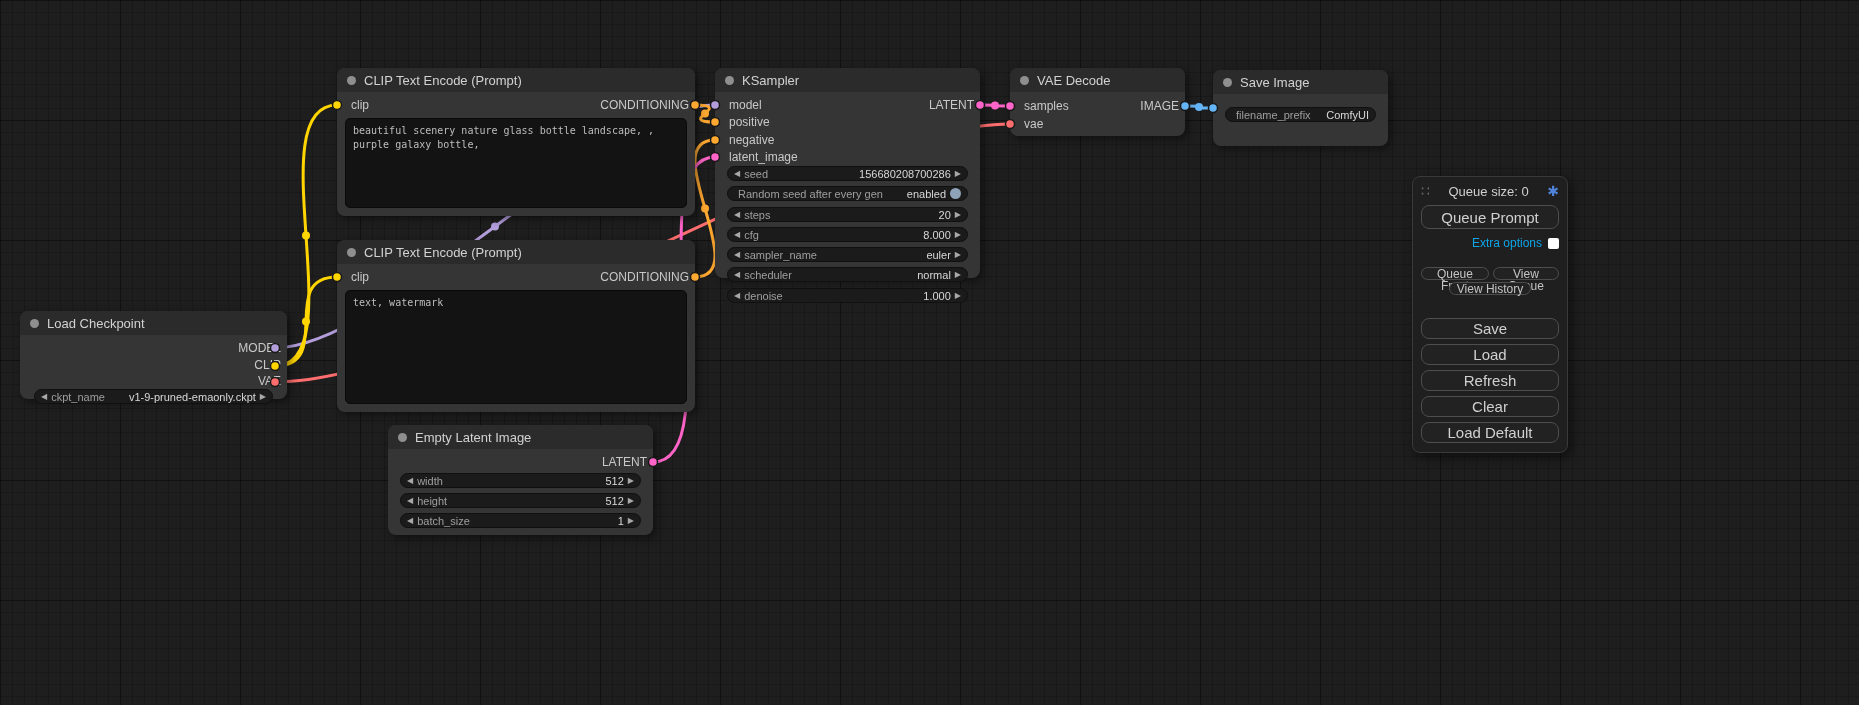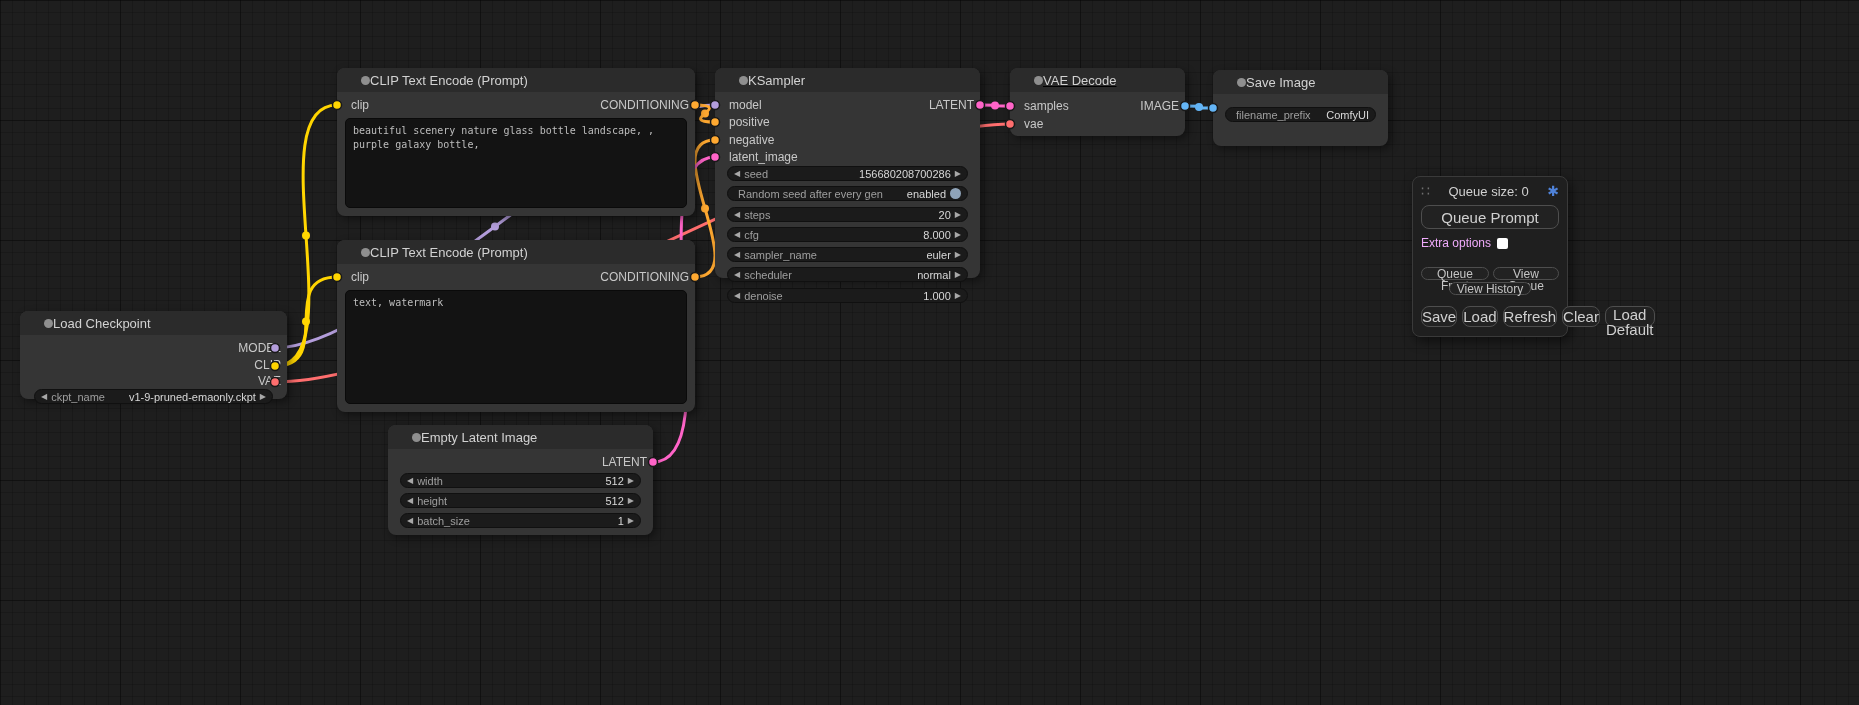--- a/index.html
+++ b/index.html
@@ -19,21 +19,21 @@
   #wire-layer { z-index:1; }
   #port-layer { z-index:3; }
 
   .node {
     position:absolute; z-index:2;
     background:#353535; border-radius:8px;
     box-shadow:3px 3px 9px rgba(0,0,0,0.45);
   }
   .node-title {
     height:24px; background:#2b2b2b; border-radius:8px 8px 0 0;
-    display:flex; align-items:center; padding:0 24px;
+    display:flex; align-items:center; gap:8px; padding:0 10px;
     color:#d2d2d2; font-size:13px; white-space:nowrap;
   }
   .collapse-dot { width:9px; height:9px; border-radius:50%; background:#8f8f8f; flex:0 0 auto; }
   .slot { position:absolute; height:16px; line-height:16px; font-size:12px; color:#c8c8c8; white-space:nowrap; }
   .slot.in  { left:14px; }
   .slot.out { right:6px; text-align:right; }
 
   .widget {
     position:absolute; height:15px;
     background:#1b1b1b; border:1px solid #101010; border-radius:8px;
@@ -62,29 +62,29 @@
   .menu-header { display:flex; align-items:center; justify-content:space-between; color:#d0d0d0; font-size:13px; margin-bottom:6px; }
   .drag-handle { color:#6f6f6f; font-size:14px; cursor:grab; }
   .gear { color:#4f82d8; font-size:14px; cursor:pointer; }
   button { font-family:inherit; cursor:pointer; }
   .btn-lg {
     display:block; width:100%; height:21px;
     background:#222; border:1px solid #4e4e4e; border-radius:8px;
     color:#d0d0d0; font-size:15px; line-height:1;
   }
   .btn-queue { height:24px; margin-bottom:7px; }
-  .extra-row { display:flex; align-items:center; justify-content:flex-start; gap:6px; color:#f0abfc; font-size:12px; margin:3px 0 17px; }
+  .extra-row { display:flex; align-items:center; justify-content:flex-end; gap:6px; color:#0ea5e9; font-size:12px; margin:3px 0 17px; }
   .checkbox { width:11px; height:11px; background:#ffffff; border-radius:2px; cursor:pointer; }
   .small-row { display:flex; justify-content:space-between; gap:4px; margin:2px 0; }
   .small-row.center { justify-content:center; }
   .btn-sm {
     background:#222; border:1px solid #4e4e4e; border-radius:9px;
     color:#c4c4c4; font-size:12px; height:13px; padding:0 7px; line-height:1;
   }
-  .btn-stack { display:flex; flex-direction:row; gap:5px; margin-top:11px; }
+  .btn-stack { display:flex; flex-direction:column; gap:5px; margin-top:23px; }
 </style>
 </head>
 <body>
 
 <svg id="wire-layer" class="layer" width="1859" height="705">
   <path d="M275,348 C385,348 605,105 715,105" fill="none" stroke-width="3" stroke="#B39DDB"></path>
   <path d="M275,366 C355,366 257,105 337,105" fill="none" stroke-width="3" stroke="#FFD500"></path>
   <path d="M275,366 C335,366 277,277 337,277" fill="none" stroke-width="3" stroke="#FFD500"></path>
   <path d="M275,382 C459,382 826,124 1010,124" fill="none" stroke-width="3" stroke="#FF6E6E"></path>
   <path d="M695,105 C735,105 675,122 715,122" fill="none" stroke-width="3" stroke="#FFA931"></path>
@@ -213,21 +213,21 @@
     <span class="arrow">▶</span>
   </div>
   <div class="widget combo" style="left:12px; top:220px; width:241px;">
     <span class="arrow">◀</span>
     <span class="wlabel">denoise</span>
     <span class="wvalue">1.000</span>
     <span class="arrow">▶</span>
   </div>
 </div>
 
-<div class="node" style="left:1010px; top:68px; width:175px; height:68px;text-decoration:underline;">
+<div class="node" style="left:1010px; top:68px; width:175px; height:68px;">
   <div class="node-title">
     <span class="collapse-dot"></span>
     <span>VAE Decode</span>
   </div>
   <div class="slot in" style="top:30px;">samples</div>
   <div class="slot in" style="top:48px;">vae</div>
   <div class="slot out" style="top:30px;">IMAGE</div>
 </div>
 
 <div class="node" style="left:1213px; top:70px; width:175px; height:76px;">

